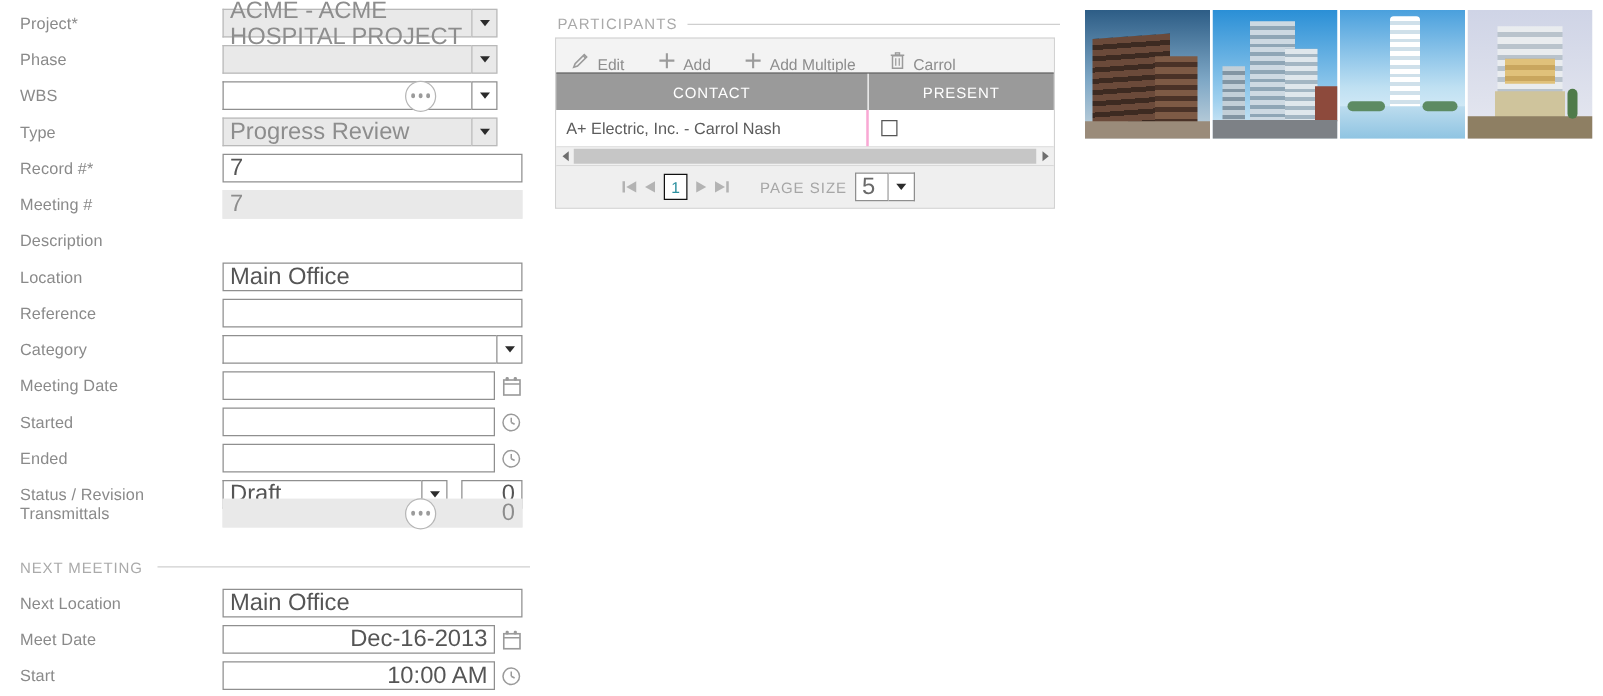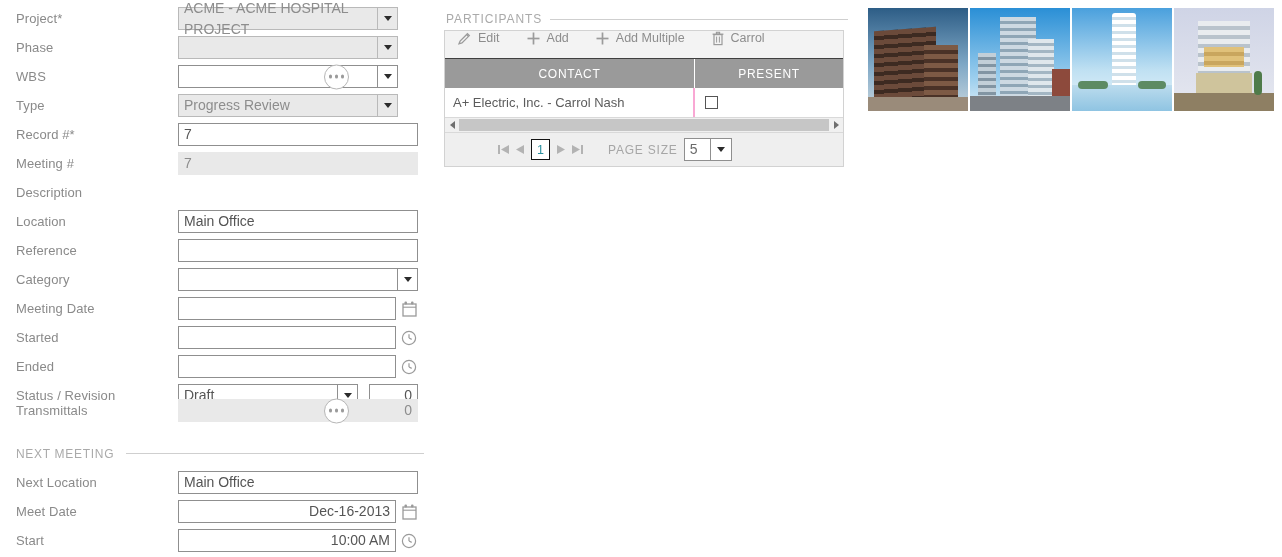--- a/index.html
+++ b/index.html
@@ -26,21 +26,21 @@
     font-size: 13px; color: #8a8a8a; white-space: nowrap;
     letter-spacing: .1px;
   }
   .ctl-wrap {
     position: absolute; left: 178px; top: 0; height: 29px;
     display: flex; align-items: center;
   }
 
   .fld {
     height: 23px; border: 1px solid #8f8f8f; background: #ffffff;
-    font-size: 14px; color: #555555;
+    font-size: 19px; color: #555555;
     padding: 0 5px; line-height: 21px;
     font-family: "Liberation Sans", sans-serif;
     display: flex; align-items: center;
   }
   .fld.disabled { background: #e9e9e9; border-color: #e9e9e9; color: #8d8d8d; }
   .fld.ralign { justify-content: flex-end; }
 
   
   .combo { display: flex; align-items: stretch; }
   .combo .fld { border-right: none; }
@@ -88,21 +88,21 @@
     color: #aaaaaa; letter-spacing: .9px;
   }
   .part-head .sline { position: absolute; left: 106px; right: 0; top: 19px; height: 1px; background: #cfcfcf; }
 
   .grid { border: 1px solid #d2d2d2; background: #efefef; width: 400px; }
   .grid-toolbar {
     height: 28px; background: #f3f3f3; display: flex; align-items: center;
     padding-left: 12px; gap: 0; border-bottom: 1px solid #3f3f3f;
   }
   .tb-item {
-    display: flex; align-items: flex-start; gap: 6px;
+    display: flex; align-items: flex-end; gap: 6px;
     font-size: 12.5px; color: #8d8d8d; height: 28px; padding-right: 26px;
     white-space: nowrap;
   }
   .grid-headrow { display: flex; height: 29px; background: #9a9a9a; }
   .gh {
     display: flex; align-items: center; justify-content: center;
     color: #ffffff; font-size: 12px; letter-spacing: .7px;
     border-right: 1px solid #ffffff;
   }
   .gh.c1 { width: 250px; }

